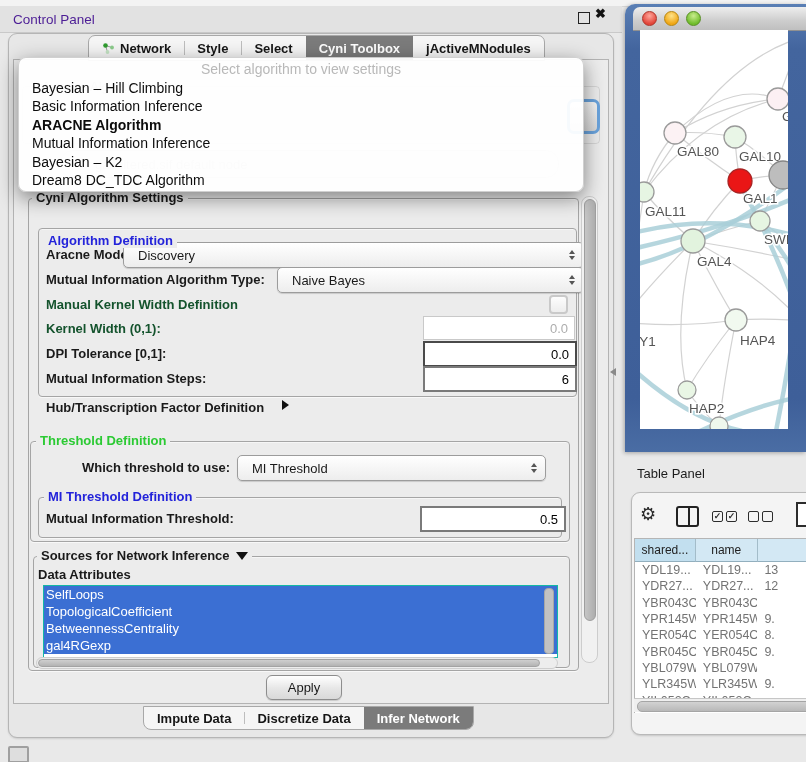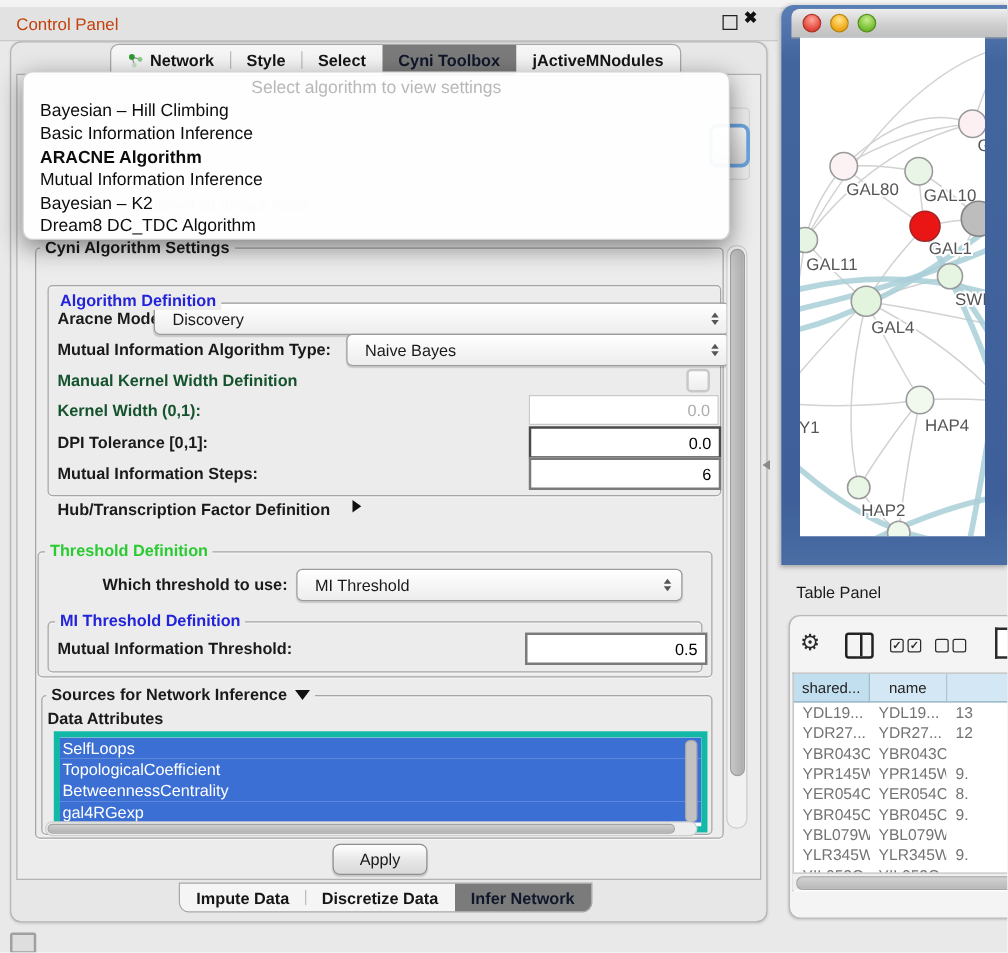--- a/index.html
+++ b/index.html
@@ -3,35 +3,35 @@
 <meta charset="utf-8">
 <style>
   html,body{margin:0;padding:0;}
   .screen{position:relative;width:806px;height:762px;background:#e9e9e9;overflow:hidden;
           font-family:"Liberation Sans",sans-serif;color:#1a1a1a;}
   .abs{position:absolute;}
 
   
   .topstrip{left:0;top:0;width:806px;height:6px;background:#f3f3f3;border-bottom:1px solid #d6d6d6;}
   .cp-header{left:0;top:6px;width:622px;height:26px;background:#e2e2e2;border-bottom:1px solid #c9c9c9;display:flex;align-items:center;}
-  .cp-title{margin-left:13px;font-size:13.5px;color:#c2410c;}
+  .cp-title{margin-left:13px;font-size:13.5px;color:#4c1d95;}
   .float-ic{position:absolute;left:578px;top:12px;width:10px;height:10px;border:1.5px solid #222;background:transparent;}
   .close-ic{position:absolute;left:595px;top:6px;font-size:13px;font-weight:700;color:#111;}
 
   
   .cp-window{left:8px;top:33px;width:604px;height:703px;background:#e7e7e7;border:1px solid #b5b5b5;border-radius:9px;box-shadow:0 1px 2px rgba(0,0,0,.12);}
   .content-frame{left:13px;top:59px;width:594px;height:643px;background:#ececec;border:1px solid #b3b3b3;}
 
   
   .tabbar{display:flex;align-items:stretch;background:#f5f5f5;border:1px solid #a8a8a8;font-size:13px;z-index:30;}
   .tabbar.top{left:88px;top:35px;height:24px;border-radius:7px 7px 0 0;}
   .tabbar.bottom{left:143px;top:706px;height:22px;border-radius:0 0 8px 8px;}
   .tab{display:flex;align-items:center;justify-content:center;padding:0 13px;font-weight:600;color:#161616;position:relative;white-space:nowrap;cursor:default;}
   .tab:not(.sel)+.tab:not(.sel)::before{content:"";position:absolute;left:0;top:5px;bottom:5px;width:1px;background:#bdbdbd;}
-  .tab.sel{background:#7b7b7b;color:#0f172a;}
+  .tab.sel{background:#7b7b7b;color:#ffffff;}
   .tabbar.bottom .tab.sel{border-radius:0 0 7px 0;}
   .neticon{display:inline-flex;margin-right:5px;}
 
   
   .gbox{border:1px solid #a5a5a5;border-radius:4px;box-shadow:0 1px 0 rgba(255,255,255,.65), inset 0 1px 0 rgba(255,255,255,.5);}
   .legend{background:#ececec;padding:0 4px;font-size:13px;font-weight:700;line-height:14px;z-index:6;white-space:nowrap;display:flex;align-items:center;gap:6px;text-align:right;}
   .legend.blue{color:#2323da;}
   .legend.green{color:#2bca33;}
 
   .lab{font-size:13px;font-weight:700;white-space:nowrap;}
@@ -57,21 +57,21 @@
   .popup .ph{text-align:center;color:#b8b8b8;font-size:14px;line-height:19px;margin-top:2px;}
   .popup .item{font-size:14px;line-height:18.4px;padding-left:13px;color:#0d0d0d;white-space:nowrap;}
   .popup .item.bold{font-weight:700;}
 
   
   .faint{z-index:10;}
   .focus-ring{left:567px;top:99px;width:27px;height:29px;border:3px solid #6aa3dc;border-radius:7px;
               background:linear-gradient(#f5f5f5,#d8d8d8);z-index:40;}
 
   
-  .attr-list{left:43px;top:585px;width:513px;height:71px;background:#fff;border:5px solid #14b8a6;overflow:hidden;}
+  .attr-list{left:43px;top:585px;width:513px;height:71px;background:#fff;border:1px solid #14b8a6;overflow:hidden;}
   .attr-item{height:17px;line-height:17px;color:#fff;font-size:13px;padding-left:2px;white-space:nowrap;}
   .attr-vscroll{position:absolute;right:3px;top:2px;width:8px;height:64px;border-radius:4px;background:#c2c2c2;border:1px solid #a6a6a6;}
   .hscroll{left:36px;top:657px;width:520px;height:10px;background:#ededed;border:1px solid #cfcfcf;border-radius:6px;}
   .hscroll .thumb{position:absolute;left:1px;top:1px;width:500px;height:6px;border-radius:4px;background:linear-gradient(#cfcfcf,#b3b3b3);border:1px solid #a3a3a3;}
 
   .vscrollbar{left:581px;top:196px;width:15px;height:465px;background:#f1f1f1;border:1px solid #cdcdcd;border-radius:8px;}
   .vscrollbar .thumb{position:absolute;left:1.5px;top:2px;width:10px;height:420px;border-radius:6px;background:linear-gradient(90deg,#c6c6c6,#adadad);border:1px solid #9e9e9e;}
 
   .apply-btn{left:266px;top:675px;width:74px;height:23px;border:1px solid #8d8d8d;border-radius:6px;
              background:linear-gradient(#ffffff,#e6e6e6 55%,#d9d9d9);font-size:13px;display:flex;align-items:center;justify-content:center;box-shadow:0 1px 1px rgba(0,0,0,.15);}

